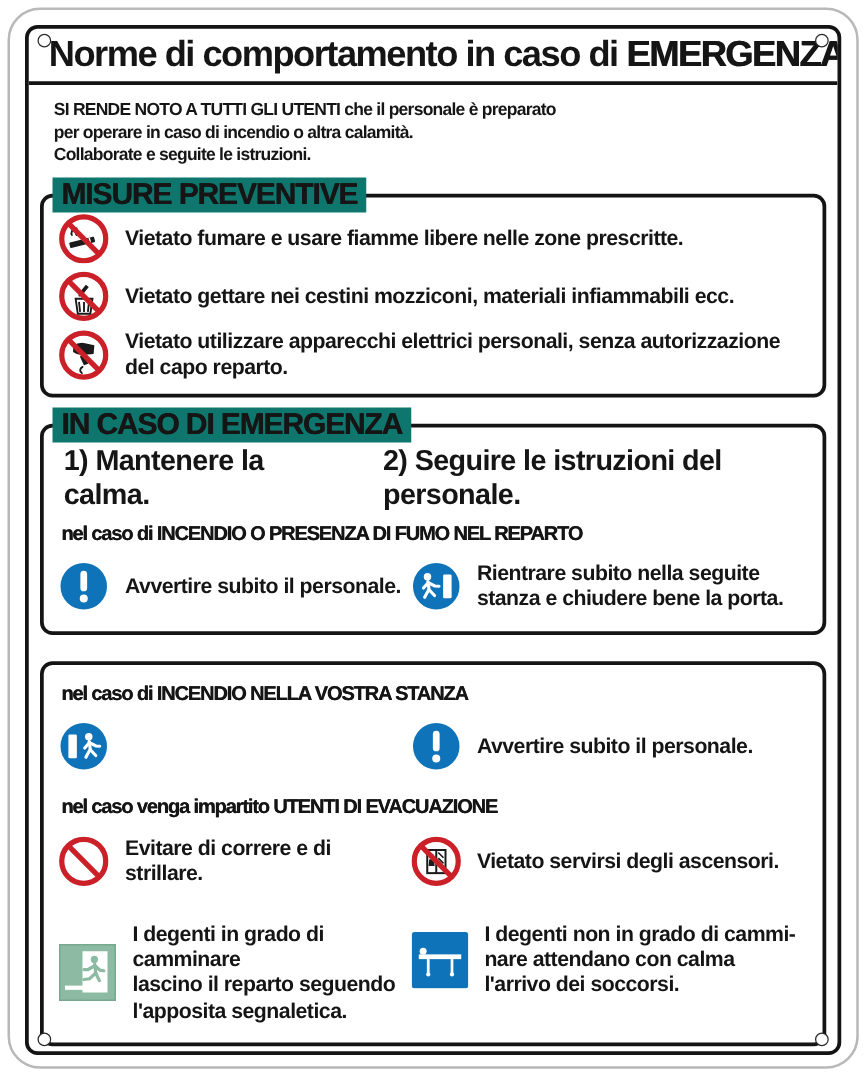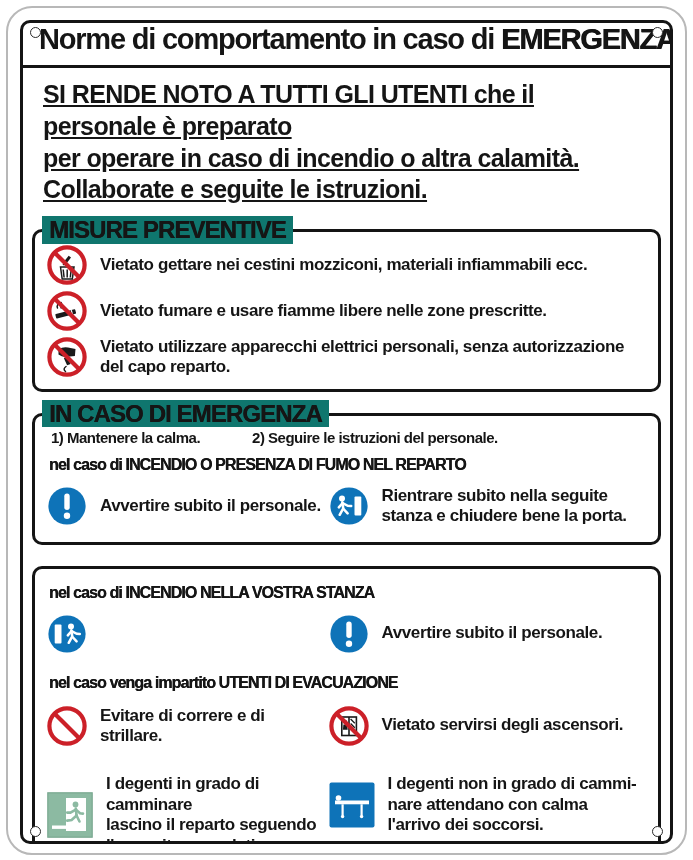--- a/index.html
+++ b/index.html
@@ -20,28 +20,28 @@
   }
   .screw {
     position:absolute; width:11px; height:11px; border:1.6px solid #2a2a2a;
     border-radius:50%; background:#fff; z-index:5;
   }
   .screw.tl { left:7px; top:4px; } .screw.tr { right:7px; top:4px; }
   .screw.bl { left:7px; bottom:4px; } .screw.br { right:7px; bottom:4px; }
 
   .title-bar {
     flex:0 0 45px; border-bottom:3px solid #141414;
-    display:flex; padding:0 0 0 16px;
+    display:flex; align-items:center; padding:0 0 0 16px;
     font-size:29px; letter-spacing:-1.2px; white-space:nowrap;
   }
   .title-emph { text-shadow:0.6px 0 0 currentColor; margin-left:7px; }
 
   .intro {
-    padding:11px 20px 2px; font-size:25px; letter-spacing:-0.6px;
-    line-height:1.27; white-space:pre-line;text-decoration:underline;
+    padding:11px 20px 2px; font-size:14px; letter-spacing:-0.6px;
+    line-height:1.27; white-space:pre-line;
   }
 
   .box {
     border:3px solid #141414; border-radius:10px;
     margin:21px 9px 0; position:relative;
   }
   .box-heading {
     position:absolute; top:-16px; left:7px; background:#0f766e;
     padding:0 7px; font-size:24px; letter-spacing:-0.9px; line-height:1.15;
     text-shadow:0.4px 0 0 currentColor; white-space:nowrap;
@@ -50,21 +50,21 @@
   .box-inner.tight { padding:9px 12px 7px; }
 
   .item { display:flex; align-items:center; gap:13px; margin-bottom:6px; }
   .item-text { font-size:17px; letter-spacing:-0.4px; line-height:1.2; }
   .pre { white-space:pre-line; }
 
   .picto { flex:0 0 auto; display:block; }
   .c40 { width:40px; height:40px; }
   .c46 { width:46px; height:46px; }
 
-  .steps { display:flex; gap:52px; font-size:15px; letter-spacing:-0.5px; margin:4px 4px 10px; }
+  .steps { display:flex; gap:52px; font-size:23px; letter-spacing:-0.5px; margin:4px 4px 10px; }
   .sub-heading {
     font-size:16px; letter-spacing:-0.9px; margin:4px 2px 12px;
     text-shadow:0.3px 0 0 currentColor; white-space:nowrap;
   }
   .two-col { display:flex; align-items:flex-start; margin-bottom:8px; }
   .col-l { flex:0 0 47%; }
   .col-r { flex:1; }
   .two-col .item { margin-bottom:0; }
 
   .footer {
@@ -87,44 +87,44 @@
       <span class="title-emph">EMERGENZA</span>
     </div>
 
     <div class="intro">SI RENDE NOTO A TUTTI GLI UTENTI che il personale è preparato
 per operare in caso di incendio o altra calamità.
 Collaborate e seguite le istruzioni.</div>
 
     <div class="box">
       <div class="box-heading">MISURE PREVENTIVE</div>
       <div class="box-inner">
+        <div class="item">
+          <svg class="picto c40" viewBox="0 0 40 40">
+            <circle cx="20" cy="20" r="17.6" fill="#fff" stroke="#cc2028" stroke-width="4.2"></circle>
+            <g transform="rotate(-14 19 23)">
+              <rect x="8.5" y="20.5" width="20.5" height="4.6" rx="0.8" fill="#1a1a1a"></rect>
+              <rect x="24.5" y="20.5" width="1.2" height="4.6" fill="#fff"></rect>
+            </g>
+            <path d="M10.5 17 c-1.6 -2 1.6 -3.2 0 -5.4 M14.2 17 c-1.6 -2 1.6 -3.2 0 -5.4" stroke="#1a1a1a" stroke-width="1.5" fill="none" stroke-linecap="round"></path>
+            <line x1="20" y1="3" x2="20" y2="37" stroke="#cc2028" stroke-width="4.2" transform="rotate(-45 20 20)"></line>
+          </svg>
+          <div class="item-text">Vietato fumare e usare fiamme libere nelle zone prescritte.</div>
+        </div>
         <div class="item">
           <svg class="picto c40" viewBox="0 0 40 40">
             <circle cx="20" cy="20" r="17.6" fill="#fff" stroke="#cc2028" stroke-width="4.2"></circle>
             <g stroke="#1a1a1a" stroke-width="1.5" fill="none">
               <path d="M13.5 22 h13.5 l-1.7 12 h-10.1 z"></path>
               <path d="M16.2 24.5 l0.9 8 M20.2 24.5 v8 M24.2 24.5 l-0.9 8"></path>
             </g>
             <rect x="19.5" y="11" width="3" height="6.5" transform="rotate(38 21 14)" fill="#1a1a1a"></rect>
             <path d="M16 20 l3 -3" stroke="#1a1a1a" stroke-width="1.3"></path>
             <line x1="20" y1="3" x2="20" y2="37" stroke="#cc2028" stroke-width="4.2" transform="rotate(-45 20 20)"></line>
           </svg>
           <div class="item-text">Vietato gettare nei cestini mozziconi, materiali infiammabili ecc.</div>
-        </div>
-        <div class="item">
-          <svg class="picto c40" viewBox="0 0 40 40">
-            <circle cx="20" cy="20" r="17.6" fill="#fff" stroke="#cc2028" stroke-width="4.2"></circle>
-            <g transform="rotate(-14 19 23)">
-              <rect x="8.5" y="20.5" width="20.5" height="4.6" rx="0.8" fill="#1a1a1a"></rect>
-              <rect x="24.5" y="20.5" width="1.2" height="4.6" fill="#fff"></rect>
-            </g>
-            <path d="M10.5 17 c-1.6 -2 1.6 -3.2 0 -5.4 M14.2 17 c-1.6 -2 1.6 -3.2 0 -5.4" stroke="#1a1a1a" stroke-width="1.5" fill="none" stroke-linecap="round"></path>
-            <line x1="20" y1="3" x2="20" y2="37" stroke="#cc2028" stroke-width="4.2" transform="rotate(-45 20 20)"></line>
-          </svg>
-          <div class="item-text">Vietato fumare e usare fiamme libere nelle zone prescritte.</div>
         </div>
         <div class="item">
           <svg class="picto c40" viewBox="0 0 40 40">
             <circle cx="20" cy="20" r="17.6" fill="#fff" stroke="#cc2028" stroke-width="4.2"></circle>
             <g fill="#1a1a1a">
               <path d="M11.5 12.5 q4.5 -3 9.5 -2 l7.5 1.6 l-0.6 7 l-7.4 0.6 q-5 0.9 -9 -2.2 z"></path>
               <path d="M19.5 19.5 l4.2 7.5 l-3.6 1.2 l-3.2 -7 z"></path>
             </g>
             <path d="M19 29.5 q-3.5 2.5 -0.5 5" stroke="#1a1a1a" stroke-width="1.5" fill="none" stroke-linecap="round"></path>
             <line x1="20" y1="3" x2="20" y2="37" stroke="#cc2028" stroke-width="4.2" transform="rotate(-45 20 20)"></line>

